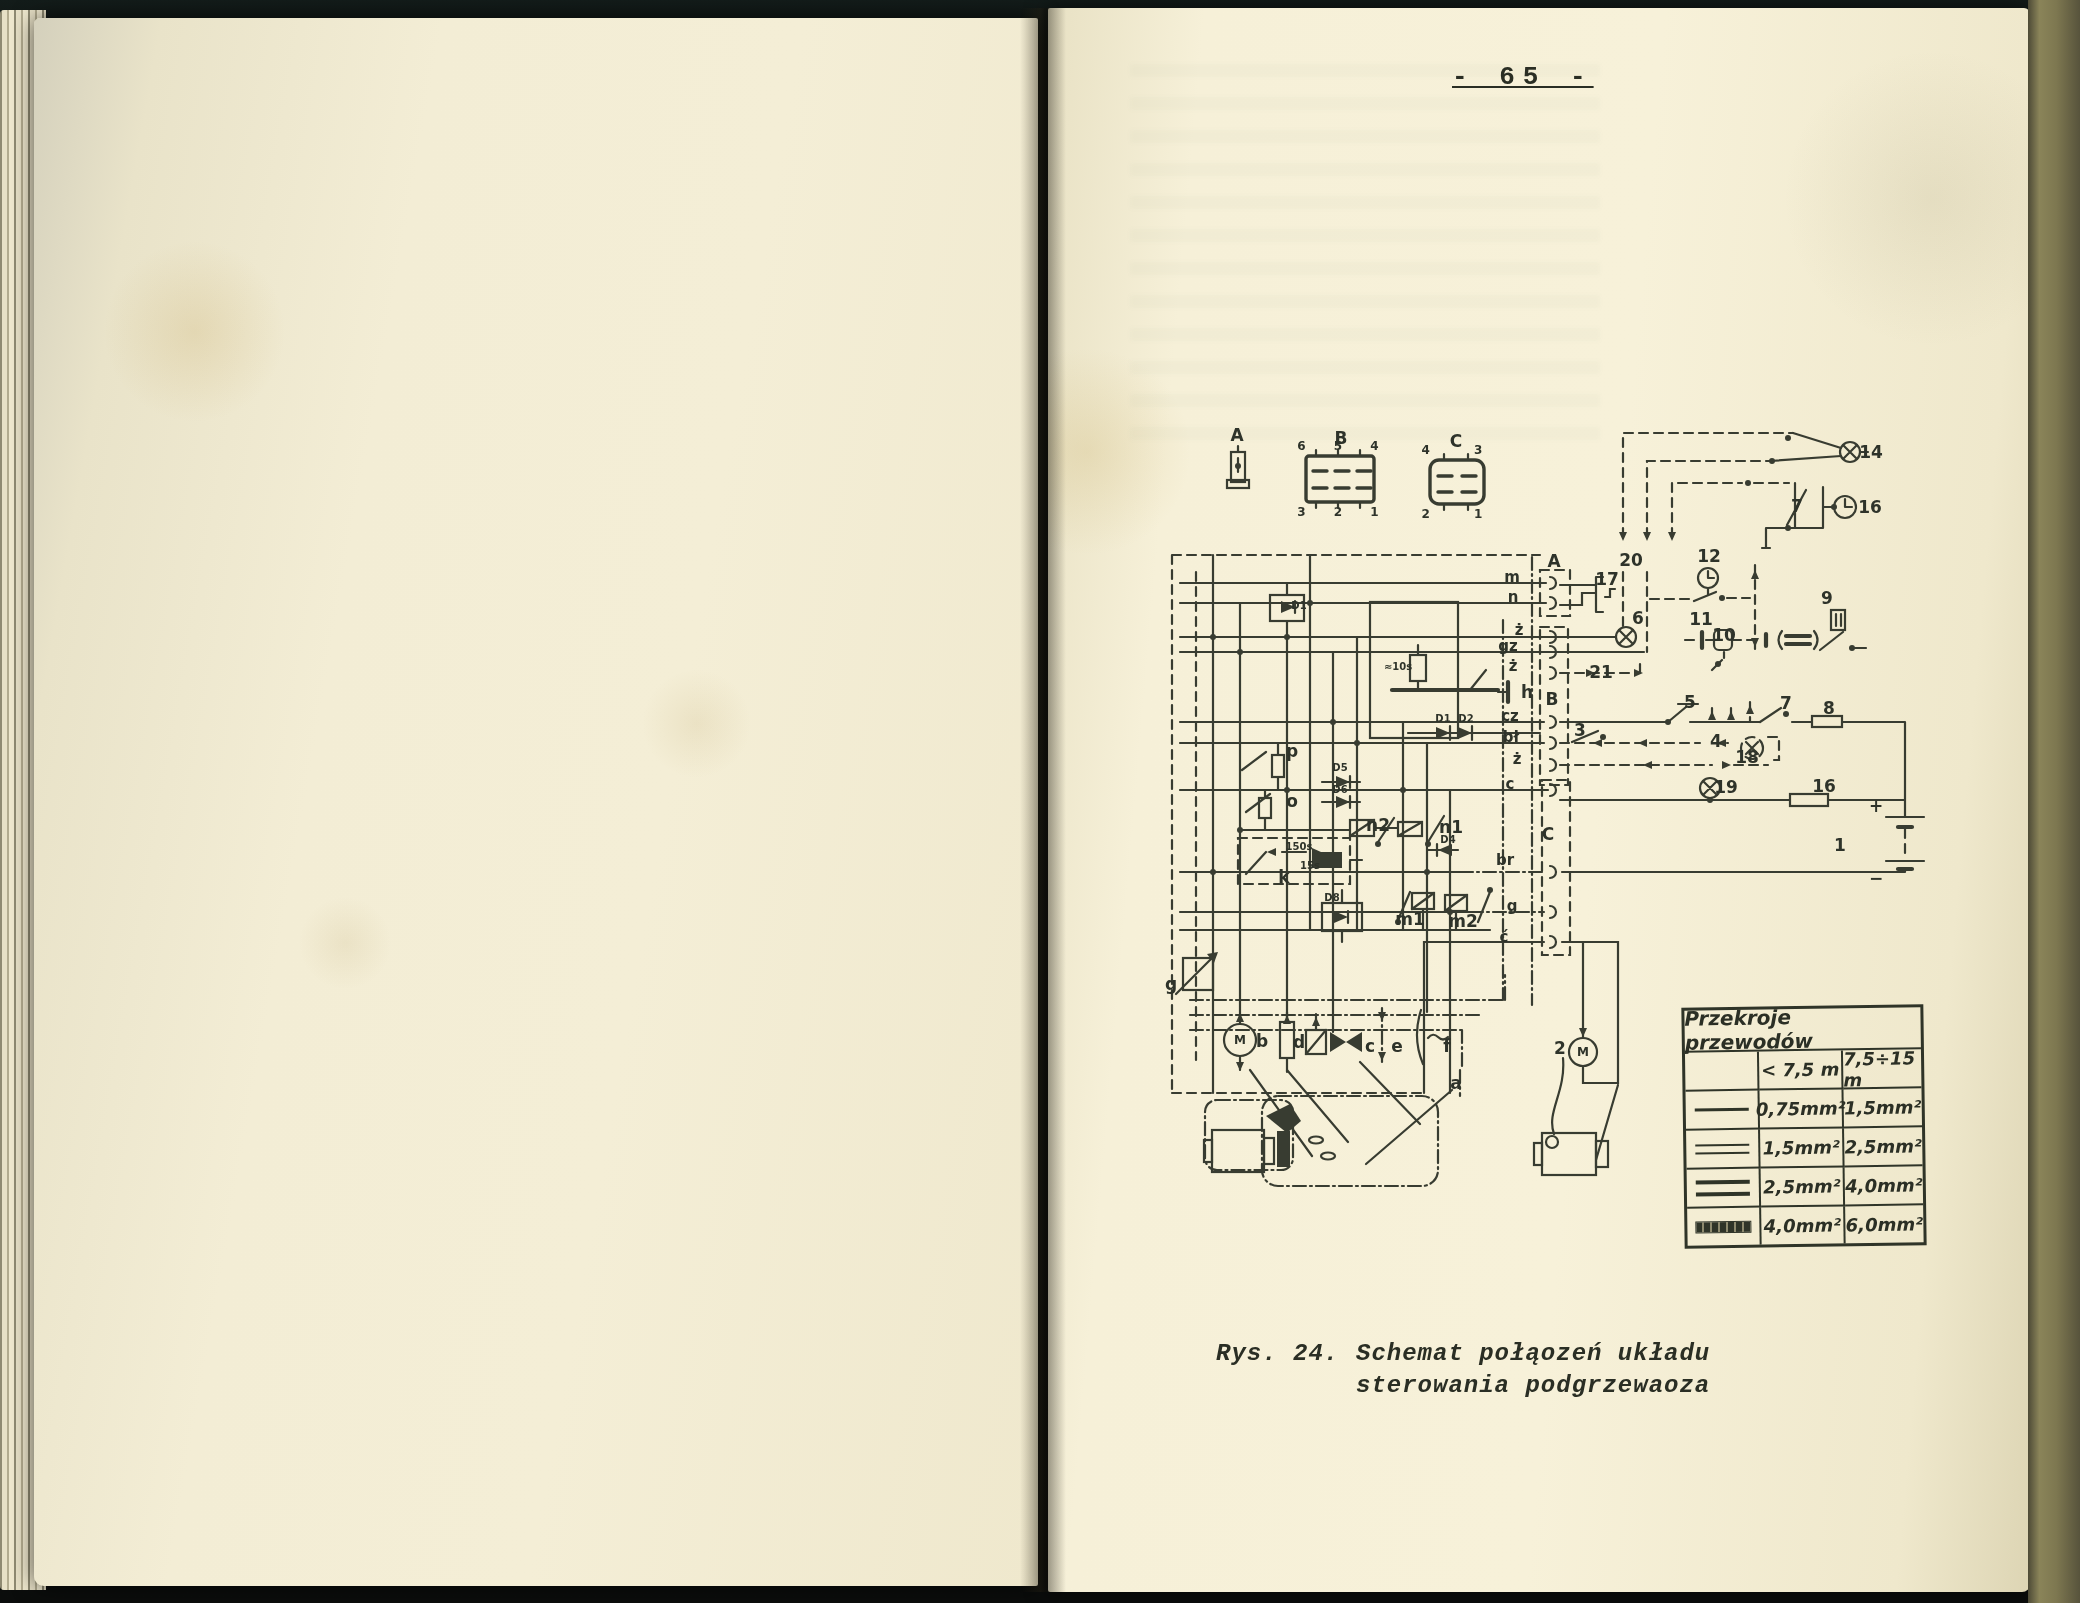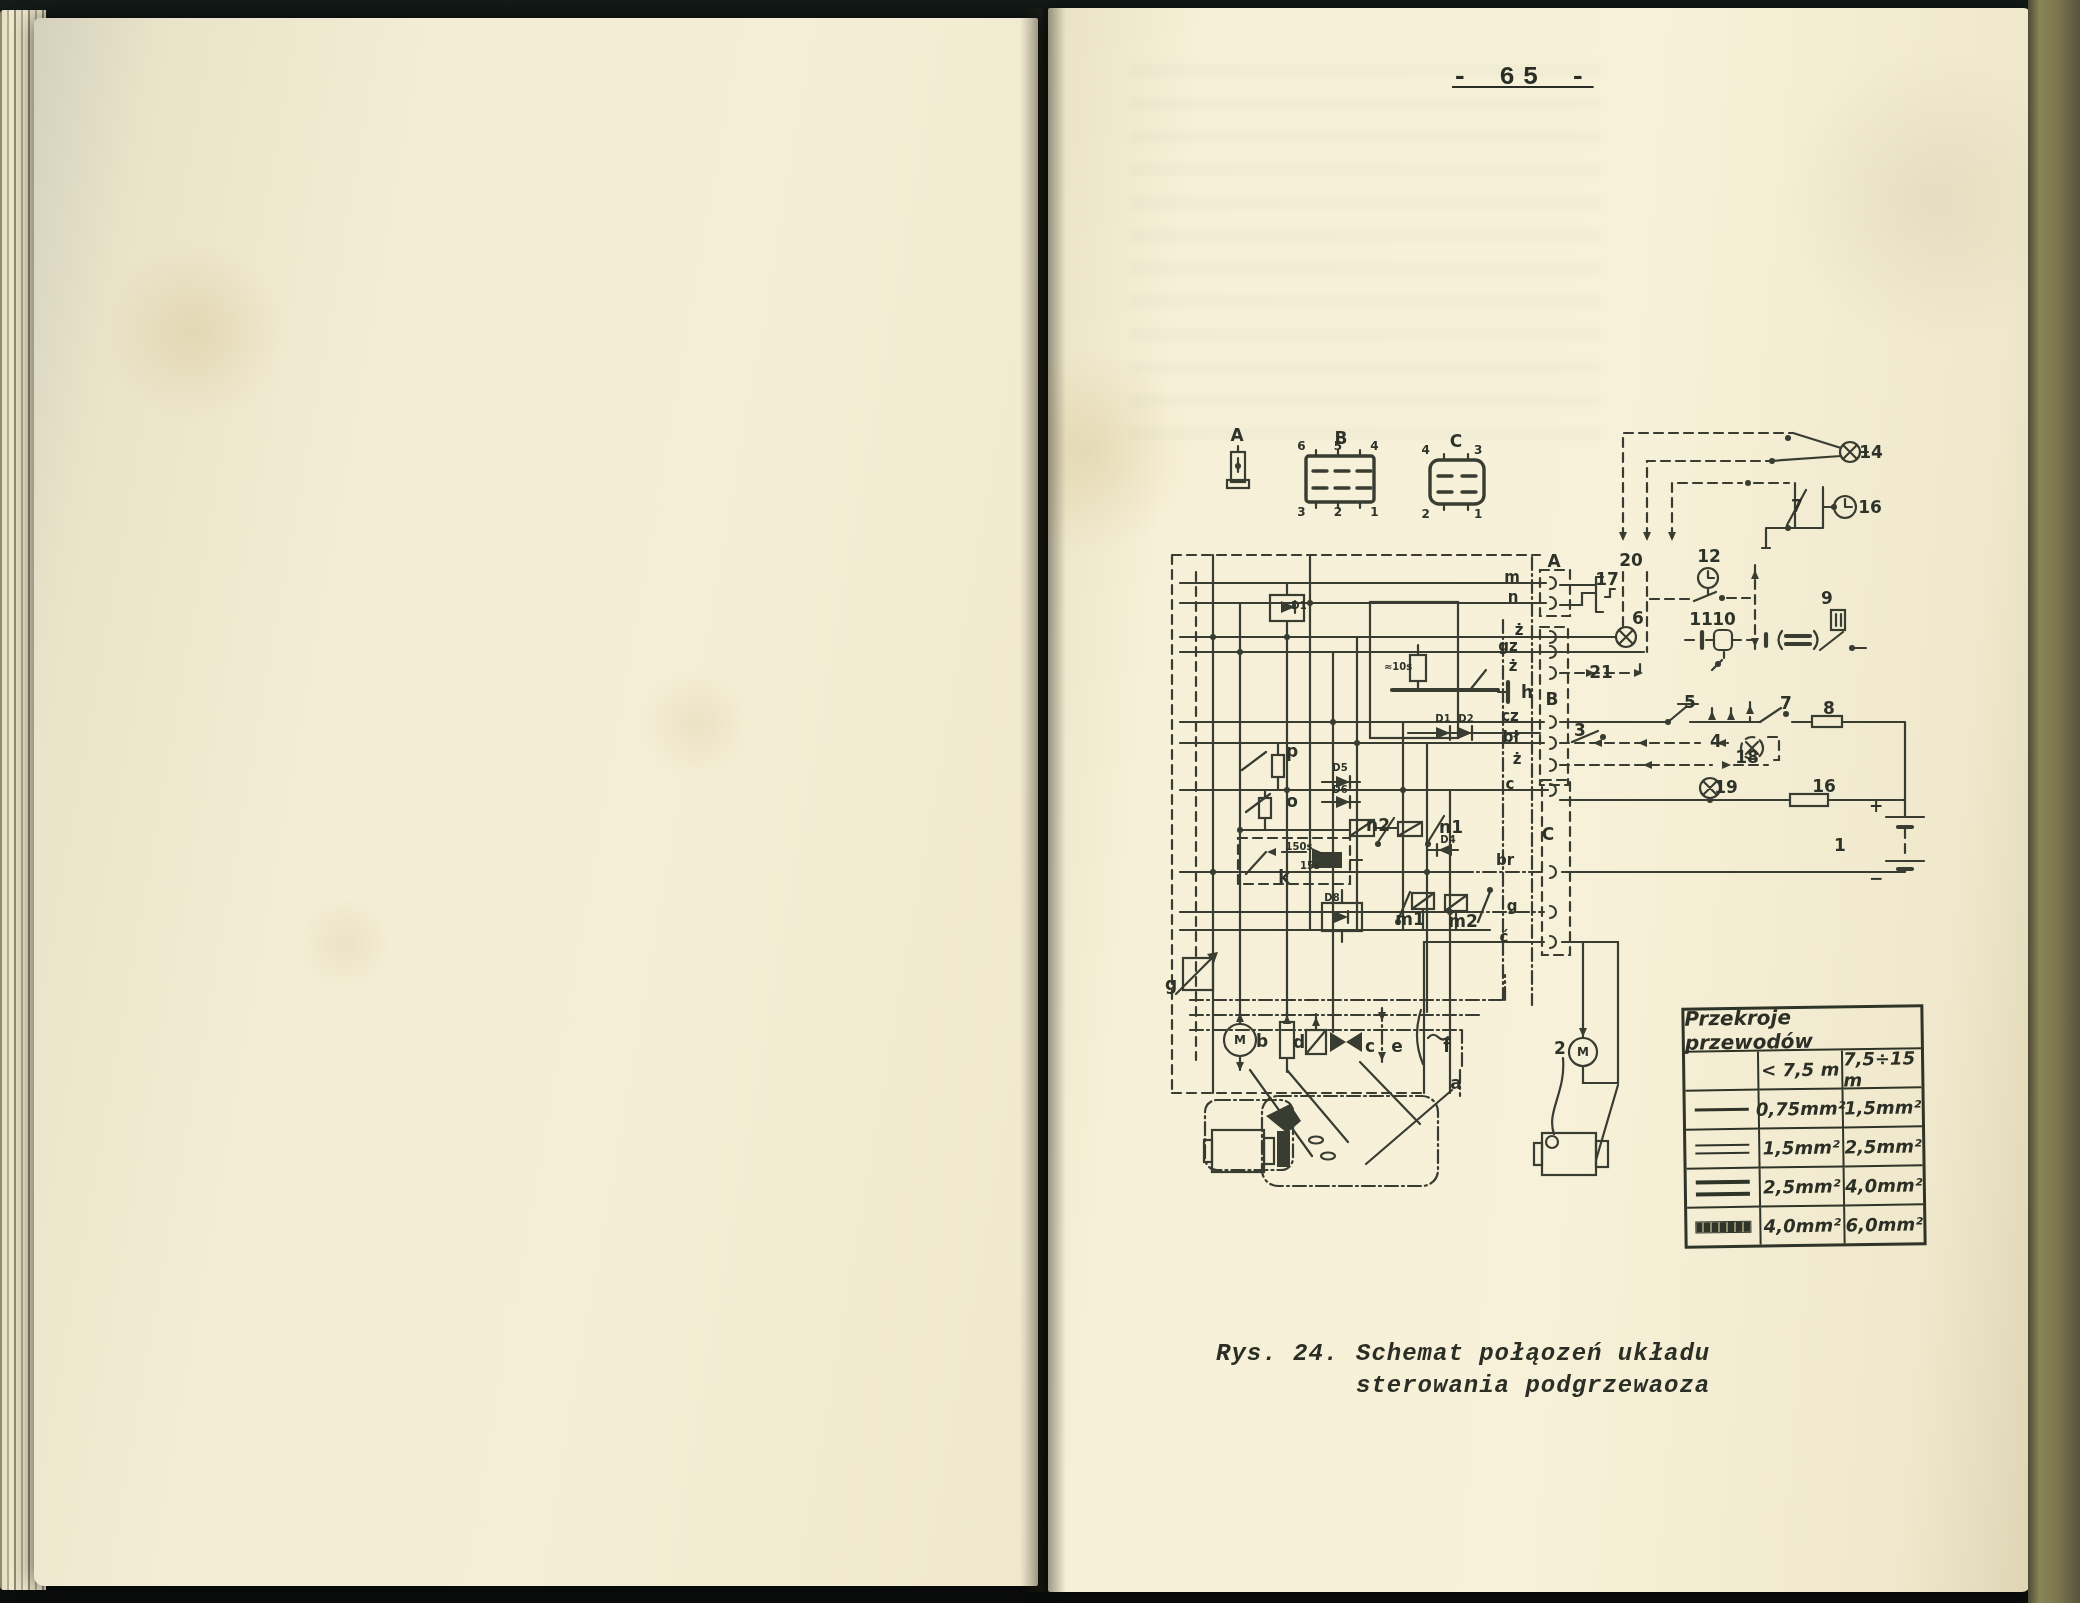--- a/index.html
+++ b/index.html
@@ -240,21 +240,21 @@
 <div>
   <span class="lbl" style="left:1840px;top:845px">1</span>
   <span class="lbl" style="left:1560px;top:1048px">2</span>
   <span class="lbl" style="left:1580px;top:730px">3</span>
   <span class="lbl" style="left:1716px;top:741px">4</span>
   <span class="lbl" style="left:1690px;top:702px">5</span>
   <span class="lbl" style="left:1638px;top:618px">6</span>
   <span class="lbl" style="left:1786px;top:703px">7</span>
   <span class="lbl" style="left:1829px;top:708px">8</span>
   <span class="lbl" style="left:1827px;top:598px">9</span>
-  <span class="lbl" style="left:1724px;top:619px">10</span>
+  <span class="lbl" style="left:1724px;top:635px">10</span>
   <span class="lbl" style="left:1701px;top:619px">11</span>
   <span class="lbl" style="left:1709px;top:556px">12</span>
   <span class="lbl" style="left:1797px;top:506px">7</span>
   <span class="lbl" style="left:1871px;top:452px">14</span>
   <span class="lbl" style="left:1870px;top:507px">16</span>
   <span class="lbl" style="left:1824px;top:786px">16</span>
   <span class="lbl" style="left:1607px;top:579px">17</span>
   <span class="lbl" style="left:1747px;top:757px">18</span>
   <span class="lbl" style="left:1726px;top:787px">19</span>
   <span class="lbl" style="left:1631px;top:560px">20</span>

